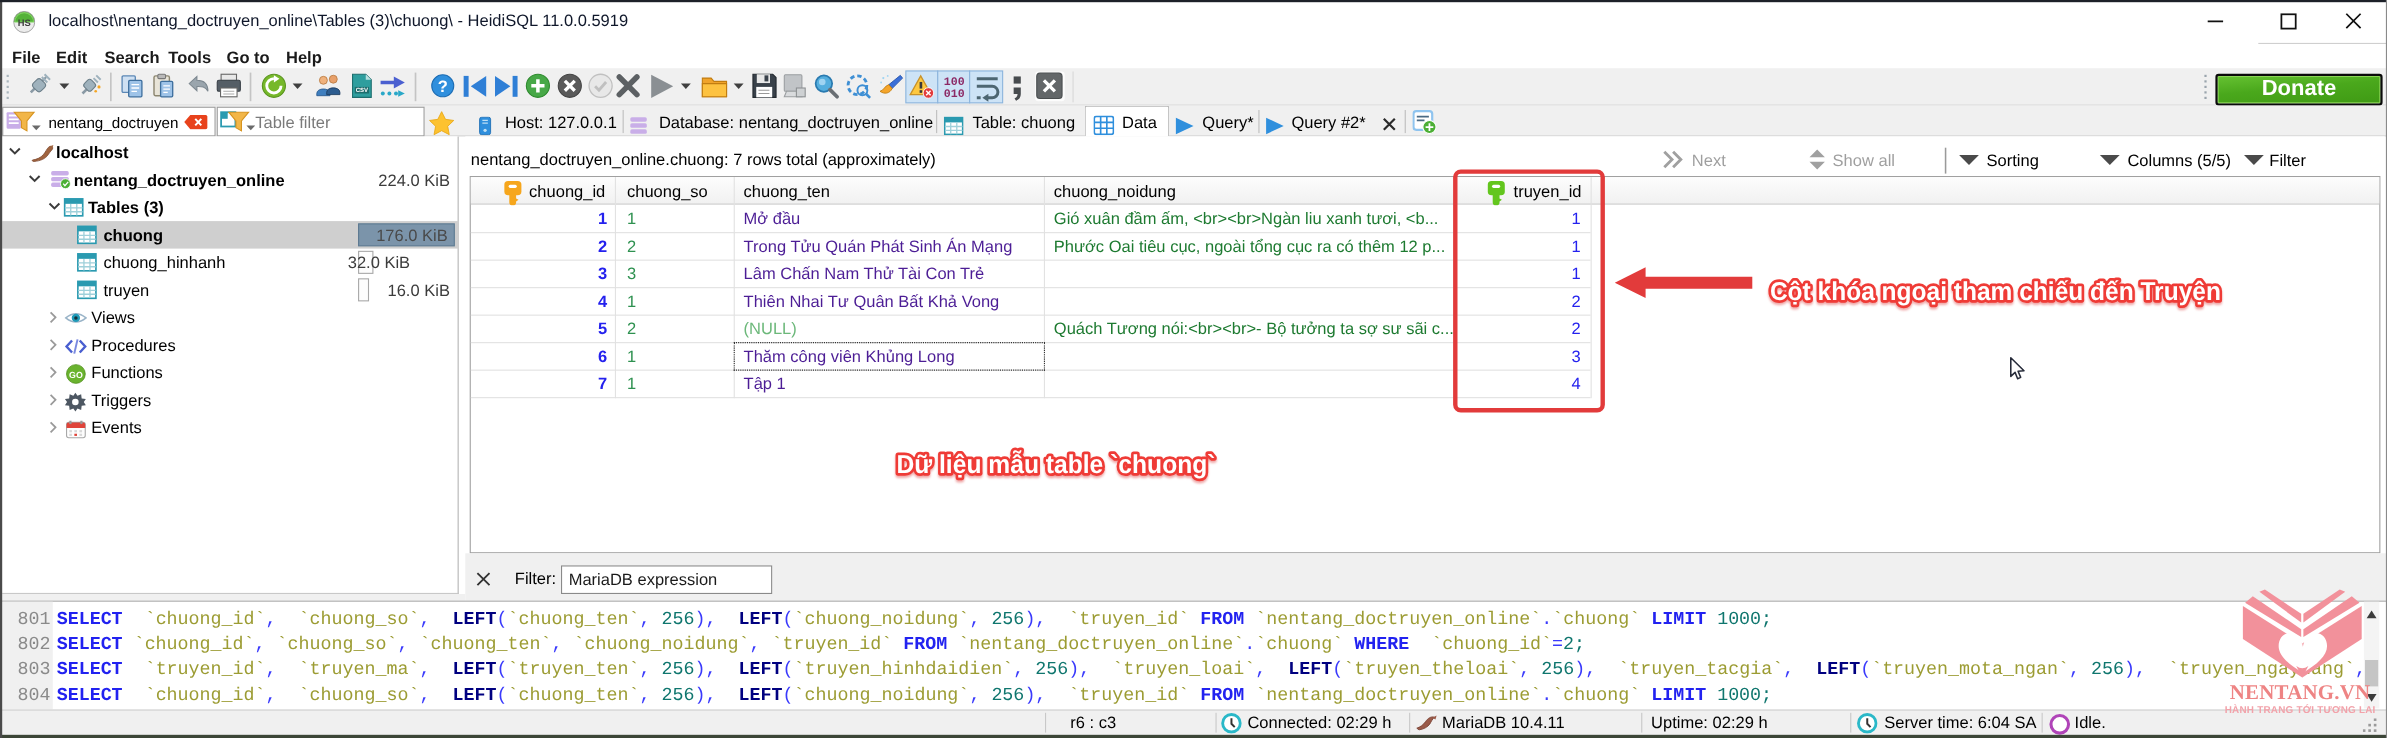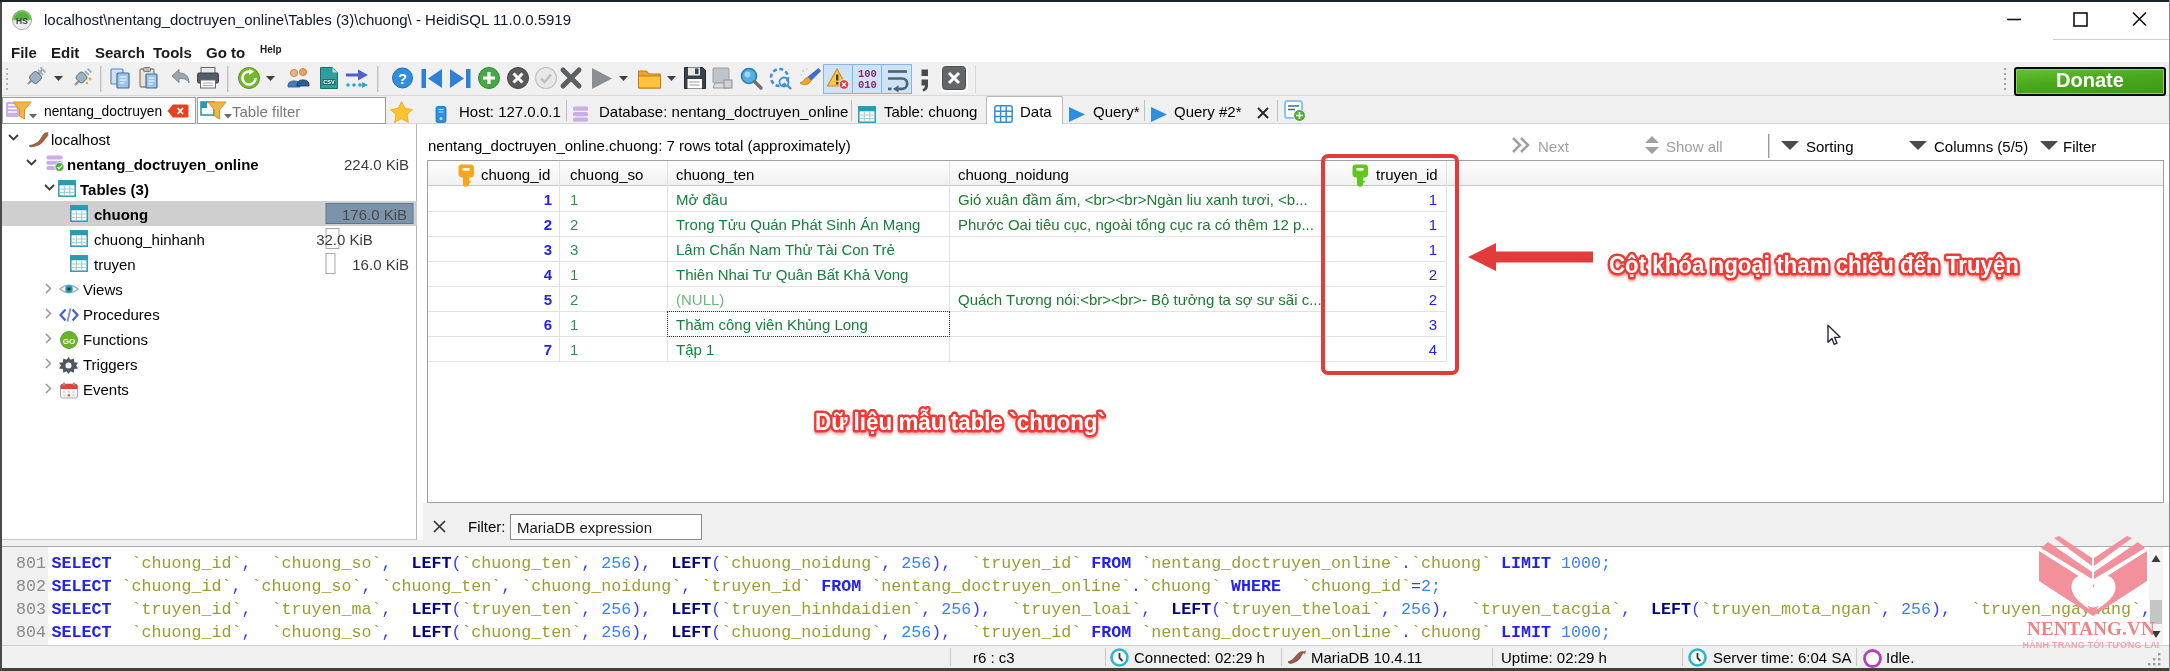--- a/index.html
+++ b/index.html
@@ -34,21 +34,21 @@
 </svg>
 <div class="abs" style="left:2053px;top:39px;width:117px;height:1px;background:#cfcfcf;z-index:5"></div>
 
 
 <div class="abs" style="left:0;top:38px;width:2170px;height:24px;background:#fff"></div>
 <div class="abs" style="top:44px;left:11px;font-size:15px;font-weight:700;color:#1a1a1a">File</div>
 <div class="abs" style="top:44px;left:51px;font-size:15px;font-weight:700;color:#1a1a1a">Edit</div>
 <div class="abs" style="top:44px;left:95px;font-size:15px;font-weight:700;color:#1a1a1a">Search</div>
 <div class="abs" style="top:44px;left:153px;font-size:15px;font-weight:700;color:#1a1a1a">Tools</div>
 <div class="abs" style="top:44px;left:206px;font-size:15px;font-weight:700;color:#1a1a1a">Go to</div>
-<div class="abs" style="top:44px;left:260px;font-size:10px;font-weight:700;color:#1a1a1a">Help</div>
+<div class="abs" style="top:44px;left:260px;font-size:15px;font-weight:700;color:#1a1a1a">Help</div>
 
 
 <div class="abs gray" style="left:0;top:62px;width:2170px;height:34px;border-bottom:1px solid #d8d8d8"></div>
 <svg class="abs" style="left:0;top:62px" width="990" height="34" viewBox="0 0 990 34">
 
 <g fill="#aab6bd">
         <rect x="6" y="6" width="2" height="2"></rect>
         <rect x="6" y="11" width="2" height="2"></rect>
         <rect x="6" y="16" width="2" height="2"></rect>
         <rect x="6" y="21" width="2" height="2"></rect>
@@ -420,21 +420,21 @@
         </g>
 <rect x="7.6" y="12.3" width="2.4" height="2" fill="#e0443a"></rect>
 </g>
 
 <g>
 <rect x="324" y="79.5" width="87" height="20" fill="#7b94aa" stroke="#5a7890" stroke-width="1"></rect>
 <rect x="324" y="104.5" width="13" height="20" fill="#fdfdfd" stroke="#a8a8a8" stroke-width="1"></rect>
 <rect x="324" y="129.5" width="9" height="20" fill="#fdfdfd" stroke="#a8a8a8" stroke-width="1"></rect>
 </g>
 </svg>
-<div class="abs t15" style="left:51px;top:131px;font-weight:400">localhost</div>
+<div class="abs t15" style="left:51px;top:131px;font-weight:700">localhost</div>
 <div class="abs t15" style="left:67px;top:156px;font-weight:700">nentang_doctruyen_online</div>
 <div class="abs t15" style="left:80px;top:181px;font-weight:700">Tables (3)</div>
 <div class="abs t15" style="left:94px;top:206px;font-weight:700">chuong</div>
 <div class="abs t15" style="left:94px;top:231px">chuong_hinhanh</div>
 <div class="abs t15" style="left:94px;top:256px">truyen</div>
 <div class="abs t15" style="left:83px;top:281px">Views</div>
 <div class="abs t15" style="left:83px;top:306px">Procedures</div>
 <div class="abs t15" style="left:83px;top:331px">Functions</div>
 <div class="abs t15" style="left:83px;top:356px">Triggers</div>
 <div class="abs t15" style="left:83px;top:381px">Events</div>
@@ -493,21 +493,21 @@
 <svg class="abs" style="left:1352px;top:164px" width="17" height="23" viewBox="0 0 17 23">
 <rect x="0.5" y="0.5" width="15.5" height="13" rx="3.4" fill="#63c61e"></rect>
 <rect x="4.4" y="3.9" width="7.4" height="2.9" rx="1.4" fill="#fff"></rect>
 <path d="M5,13 h6.2 v3.4 l2.2,1.2 -2.2,1.5 v0.7 a3.1,2.9 0 1 1 -6.2,0 Z" fill="#63c61e"></path>
 </svg>
 <div class="abs t15" style="left:1376px;top:166px">truyen_id</div>
 
 <style>
 .cid{position:absolute;width:120px;text-align:right;color:#2421ee;font-weight:700;font-size:15px}
 .cso{position:absolute;left:570px;color:#2e9150;font-size:15px}
-.cten{position:absolute;left:676px;color:#15803d;font-size:15px}
+.cten{position:absolute;left:676px;color:#4c1d95;font-size:15px}
 .cnoi{position:absolute;left:958px;color:#1d7a30;font-size:15px}
 .ctr{position:absolute;left:1330px;width:107px;text-align:right;color:#2421ee;font-size:15px}
 </style>
 <div class="cid" style="left:432px;top:191px">1</div><div class="cso" style="top:191px">1</div><div class="cten" style="top:191px">Mở đầu</div><div class="cnoi" style="top:191px">Gió xuân đầm ấm, &lt;br&gt;&lt;br&gt;Ngàn liu xanh tươi, &lt;b...</div><div class="ctr" style="top:191px">1</div>
 <div class="cid" style="left:432px;top:216px">2</div><div class="cso" style="top:216px">2</div><div class="cten" style="top:216px">Trong Tửu Quán Phát Sinh Án Mạng</div><div class="cnoi" style="top:216px">Phước Oai tiêu cục, ngoài tổng cục ra có thêm 12 p...</div><div class="ctr" style="top:216px">1</div>
 <div class="cid" style="left:432px;top:241px">3</div><div class="cso" style="top:241px">3</div><div class="cten" style="top:241px">Lâm Chấn Nam Thử Tài Con Trẻ</div><div class="ctr" style="top:241px">1</div>
 <div class="cid" style="left:432px;top:266px">4</div><div class="cso" style="top:266px">1</div><div class="cten" style="top:266px">Thiên Nhai Tư Quân Bất Khả Vong</div><div class="ctr" style="top:266px">2</div>
 <div class="cid" style="left:432px;top:291px">5</div><div class="cso" style="top:291px">2</div><div class="cten" style="top:291px;color:#6cb87a">(NULL)</div><div class="cnoi" style="top:291px">Quách Tương nói:&lt;br&gt;&lt;br&gt;- Bộ tưởng ta sợ sư sãi c...</div><div class="ctr" style="top:291px">2</div>
 <div class="cid" style="left:432px;top:316px">6</div><div class="cso" style="top:316px">1</div><div class="cten" style="top:316px">Thăm công viên Khủng Long</div><div class="ctr" style="top:316px">3</div>
 <div class="cid" style="left:432px;top:341px">7</div><div class="cso" style="top:341px">1</div><div class="cten" style="top:341px">Tập 1</div><div class="ctr" style="top:341px">4</div>
@@ -527,21 +527,21 @@
 
 <div class="abs" style="left:0;top:546px;width:2170px;height:99px;background:#fff;border-top:1px solid #a8a8a8"></div>
 <div class="abs gray" style="left:2px;top:547px;width:46px;height:98px"></div>
 <style>
 .sline{position:absolute;left:51.5px;height:22px;line-height:22px;font-family:"Liberation Mono",monospace;font-size:16.66px;white-space:pre;color:#000}
 .lnum{position:absolute;width:30px;text-align:right;height:22px;line-height:22px;font-family:"Liberation Mono",monospace;font-size:16.66px;color:#8a8a8a;left:16px}
 .kw{color:#2222f0;font-weight:bold}
 .fn{color:#000080;font-weight:bold}
 .idn{color:#9c9c33}
 .pu{color:#3a3afc}
-.nu{color:#3b82f6}
+.nu{color:#0f766e}
 </style>
 <div class="lnum" style="top:553px">801</div>
 <div class="sline" style="top:553px"><span class="kw">SELECT</span>  <span class="idn">`chuong_id`</span><span class="pu">,</span>  <span class="idn">`chuong_so`</span><span class="pu">,</span>  <span class="fn">LEFT</span><span class="pu">(</span><span class="idn">`chuong_ten`</span><span class="pu">,</span> <span class="nu">256</span><span class="pu">),</span>  <span class="fn">LEFT</span><span class="pu">(</span><span class="idn">`chuong_noidung`</span><span class="pu">,</span> <span class="nu">256</span><span class="pu">),</span>  <span class="idn">`truyen_id`</span> <span class="kw">FROM</span> <span class="idn">`nentang_doctruyen_online`</span><span class="pu">.</span><span class="idn">`chuong`</span> <span class="kw">LIMIT</span> <span class="nu">1000;</span></div>
 <div class="lnum" style="top:576px">802</div>
 <div class="sline" style="top:576px"><span class="kw">SELECT</span> <span class="idn">`chuong_id`</span><span class="pu">,</span> <span class="idn">`chuong_so`</span><span class="pu">,</span> <span class="idn">`chuong_ten`</span><span class="pu">,</span> <span class="idn">`chuong_noidung`</span><span class="pu">,</span> <span class="idn">`truyen_id`</span> <span class="kw">FROM</span> <span class="idn">`nentang_doctruyen_online`</span><span class="pu">.</span><span class="idn">`chuong`</span> <span class="kw">WHERE</span>  <span class="idn">`chuong_id`</span><span class="pu">=</span><span class="nu">2;</span></div>
 <div class="lnum" style="top:599px">803</div>
 <div class="sline" style="top:599px"><span class="kw">SELECT</span>  <span class="idn">`truyen_id`</span><span class="pu">,</span>  <span class="idn">`truyen_ma`</span><span class="pu">,</span>  <span class="fn">LEFT</span><span class="pu">(</span><span class="idn">`truyen_ten`</span><span class="pu">,</span> <span class="nu">256</span><span class="pu">),</span>  <span class="fn">LEFT</span><span class="pu">(</span><span class="idn">`truyen_hinhdaidien`</span><span class="pu">,</span> <span class="nu">256</span><span class="pu">),</span>  <span class="idn">`truyen_loai`</span><span class="pu">,</span>  <span class="fn">LEFT</span><span class="pu">(</span><span class="idn">`truyen_theloai`</span><span class="pu">,</span> <span class="nu">256</span><span class="pu">),</span>  <span class="idn">`truyen_tacgia`</span><span class="pu">,</span>  <span class="fn">LEFT</span><span class="pu">(</span><span class="idn">`truyen_mota_ngan`</span><span class="pu">,</span> <span class="nu">256</span><span class="pu">),</span>  <span class="idn">`truyen_ngaydang`</span><span class="pu">,</span></div>
 <div class="lnum" style="top:622px">804</div>
 <div class="sline" style="top:622px"><span class="kw">SELECT</span>  <span class="idn">`chuong_id`</span><span class="pu">,</span>  <span class="idn">`chuong_so`</span><span class="pu">,</span>  <span class="fn">LEFT</span><span class="pu">(</span><span class="idn">`chuong_ten`</span><span class="pu">,</span> <span class="nu">256</span><span class="pu">),</span>  <span class="fn">LEFT</span><span class="pu">(</span><span class="idn">`chuong_noidung`</span><span class="pu">,</span> <span class="nu">256</span><span class="pu">),</span>  <span class="idn">`truyen_id`</span> <span class="kw">FROM</span> <span class="idn">`nentang_doctruyen_online`</span><span class="pu">.</span><span class="idn">`chuong`</span> <span class="kw">LIMIT</span> <span class="nu">1000;</span></div>
 

